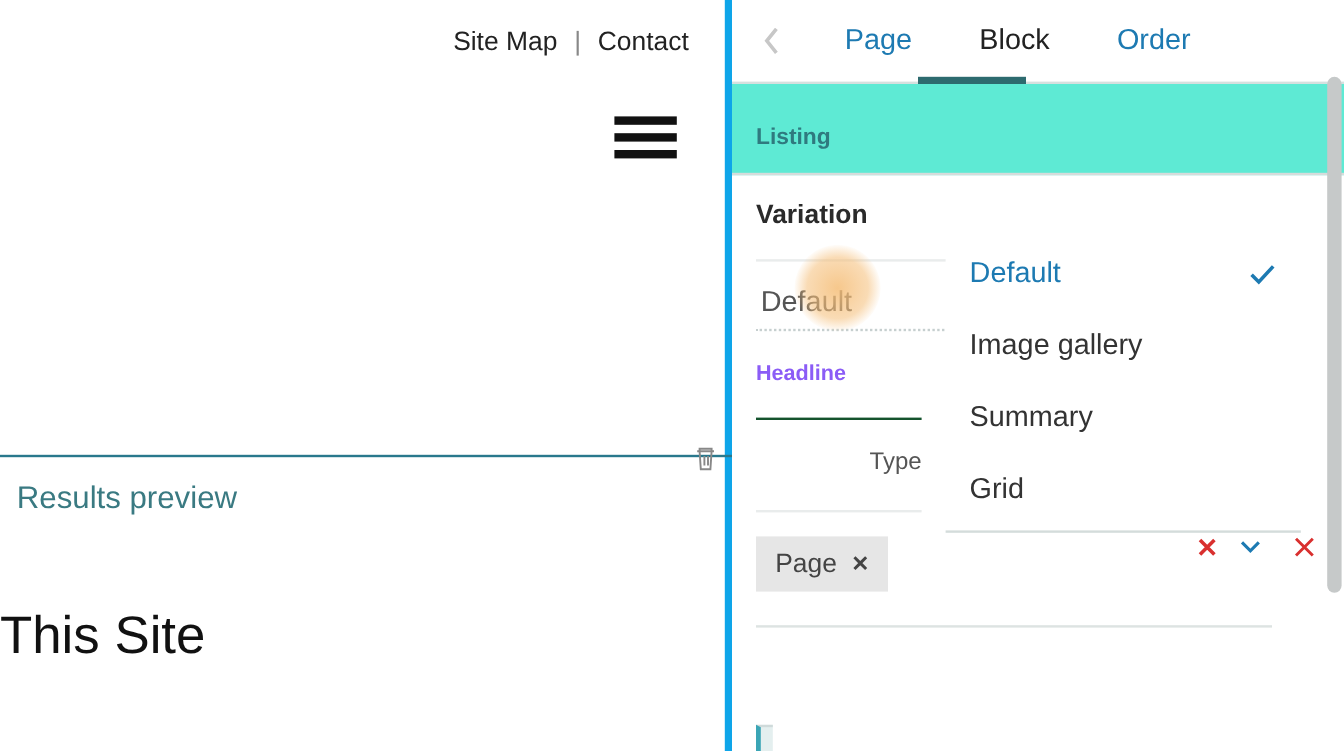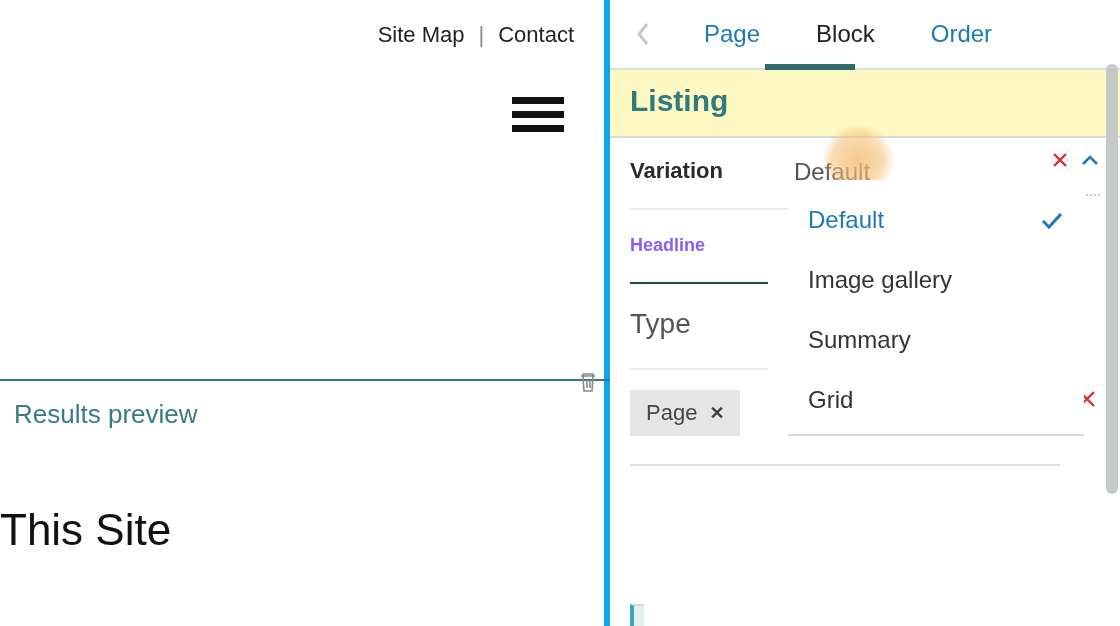--- a/index.html
+++ b/index.html
@@ -21,21 +21,21 @@
   .this-site { position: absolute; top: 505px; left: 0; font-size: 44px; font-weight: 400; color: #111; }
 
   
   .right { flex: 1; height: 626px; position: relative; background: #fff; }
   .tabs { display: flex; align-items: center; height: 70px; padding: 0 24px; border-bottom: 2px solid #d6e0df; gap: 48px; position: relative; }
   .tabs .back { color: #bbb; cursor: pointer; display: flex; align-items: center; }
   .tabs .tab { font-size: 24px; color: #1d7ab2; cursor: pointer; padding: 0 4px; }
   .tabs .tab.active { color: #222; font-weight: 500; }
   .active-underline { position: absolute; bottom: -2px; left: 155px; width: 90px; height: 6px; background: #2d6b6f; }
 
-  .section-title { padding: 14px 20px 18px 20px; background: #fef9c3; border-bottom: 2px solid #d6dcdb; color: #2f7a7f; font-size: 30px; font-weight: 600; }
+  .section-title { padding: 34px 20px 18px 20px; background: #5eead4; border-bottom: 2px solid #d6dcdb; color: #2f7a7f; font-size: 19px; font-weight: 600; }
 
   .panel-body { padding: 0 20px 0 20px; }
   .row { display: flex; align-items: flex-start; border-bottom: 1px solid #e9ecec00; }
   .label-col { width: 160px; font-size: 22px; font-weight: 600; color: #2a2a2a; padding-top: 20px; }
   .label-col.nb { border-bottom: 2px solid #e9ecec; padding-bottom: 24px; }
 
   
   .variation-input-wrap { flex: 1; position: relative; padding-top: 16px; }
   .variation-input { width: 100%; border: none; border-bottom: 2px dotted #c6cfcf; font-size: 24px; color: #555; padding: 4px 70px 8px 4px; outline: none; background: transparent; }
   .variation-input::placeholder { color: #777; }
@@ -44,21 +44,21 @@
 
   
   .dropdown { position: absolute; left: 178px; top: 42px; width: 296px; background: #fff; border-bottom: 2px solid #d4dcdb; padding: 10px 0 4px 0; z-index: 20; }
   .dropdown .opt { display: flex; justify-content: space-between; align-items: center; padding: 16px 20px; font-size: 24px; color: #333; cursor: pointer; }
   .dropdown .opt.selected { color: #1d7ab2; }
   .dropdown .check { color: #1d7ab2; }
 
   .left-fields { width: 160px; }
   .headline-label { font-size: 18px; font-weight: 600; color: #8b5cf6; padding: 24px 0 26px 0; border-bottom: 2px solid #14532d; width: 138px; }
   .criteria-label { font-size: 22px; font-weight: 700; color: #222; padding: 28px 0 2px 0; }
-  .type-label { font-size: 28px; font-weight: 400; color: #555; padding: 24px 0 28px 0; border-bottom: 2px solid #e9ecec; width: 138px; }
+  .type-label { font-size: 20px; font-weight: 400; color: #555; padding: 24px 0 28px 0; border-bottom: 2px solid #e9ecec; width: 138px; text-align: right; }
 
   .chip-row { display: flex; align-items: center; gap: 26px; margin-top: 20px; position: relative; }
   .chip { background: #e6e6e6; color: #444; font-size: 22px; padding: 10px 16px; display: inline-flex; align-items: center; gap: 12px; }
   .chip .x { font-weight: 700; cursor: pointer; font-size: 18px; }
 
   .trailing-icons { position: absolute; right: 4px; top: 0; display: flex; gap: 18px; align-items: center; }
   .sep-line { border-top: 2px solid #dde3e2; margin-top: 28px; width: 430px; margin-left: 0; }
 
   .scrollbar { position: absolute; right: 2px; top: 14px; width: 12px; height: 580px; background: transparent; }
   .scrollbar .thumb { width: 12px; height: 430px; background: #c6c9c9; border-radius: 6px; margin-top: 50px; }
@@ -107,21 +107,21 @@
     <span class="tab">Page</span>
     <span class="tab active">Block</span>
     <span class="tab">Order</span>
     <div class="active-underline"></div>
   </div>
 
   <div class="section-title">Listing</div>
 
   <div class="panel-body panel-body-wrap">
 
-    <div class="row" style="position:relative;">
+    <div class="row" style="position:relative;flex-direction:column;">
       <div class="label-col nb">Variation</div>
       <div class="variation-input-wrap">
         <div class="highlight-circle"></div>
         <input class="variation-input" value="Default" style="">
         <div class="input-icons">
           <span>
             <svg width="16" height="16" viewBox="0 0 16 16" stroke="#d9302f" stroke-width="2.4" fill="none">
                 <path d="M2 2 L14 14 M14 2 L2 14"></path>
               </svg>
           </span>

